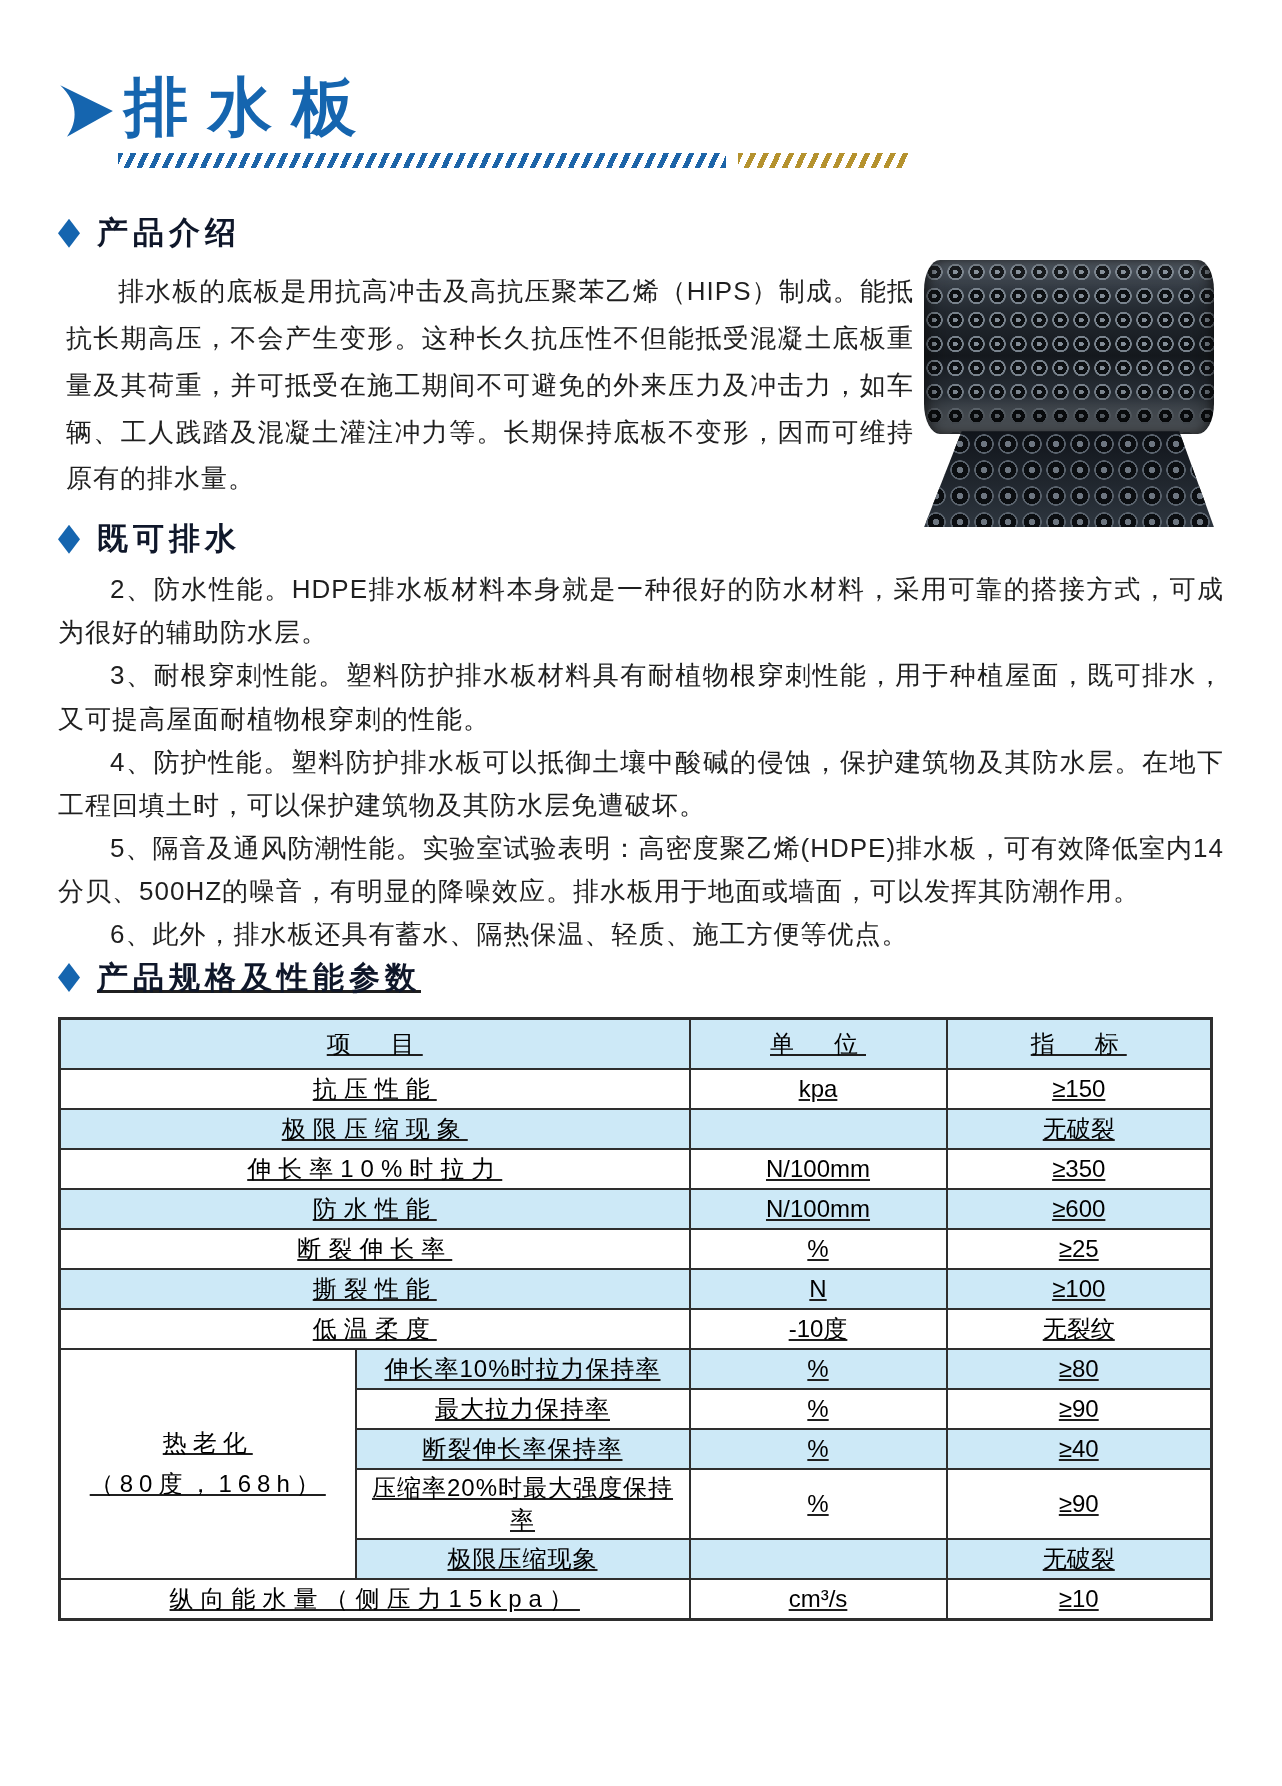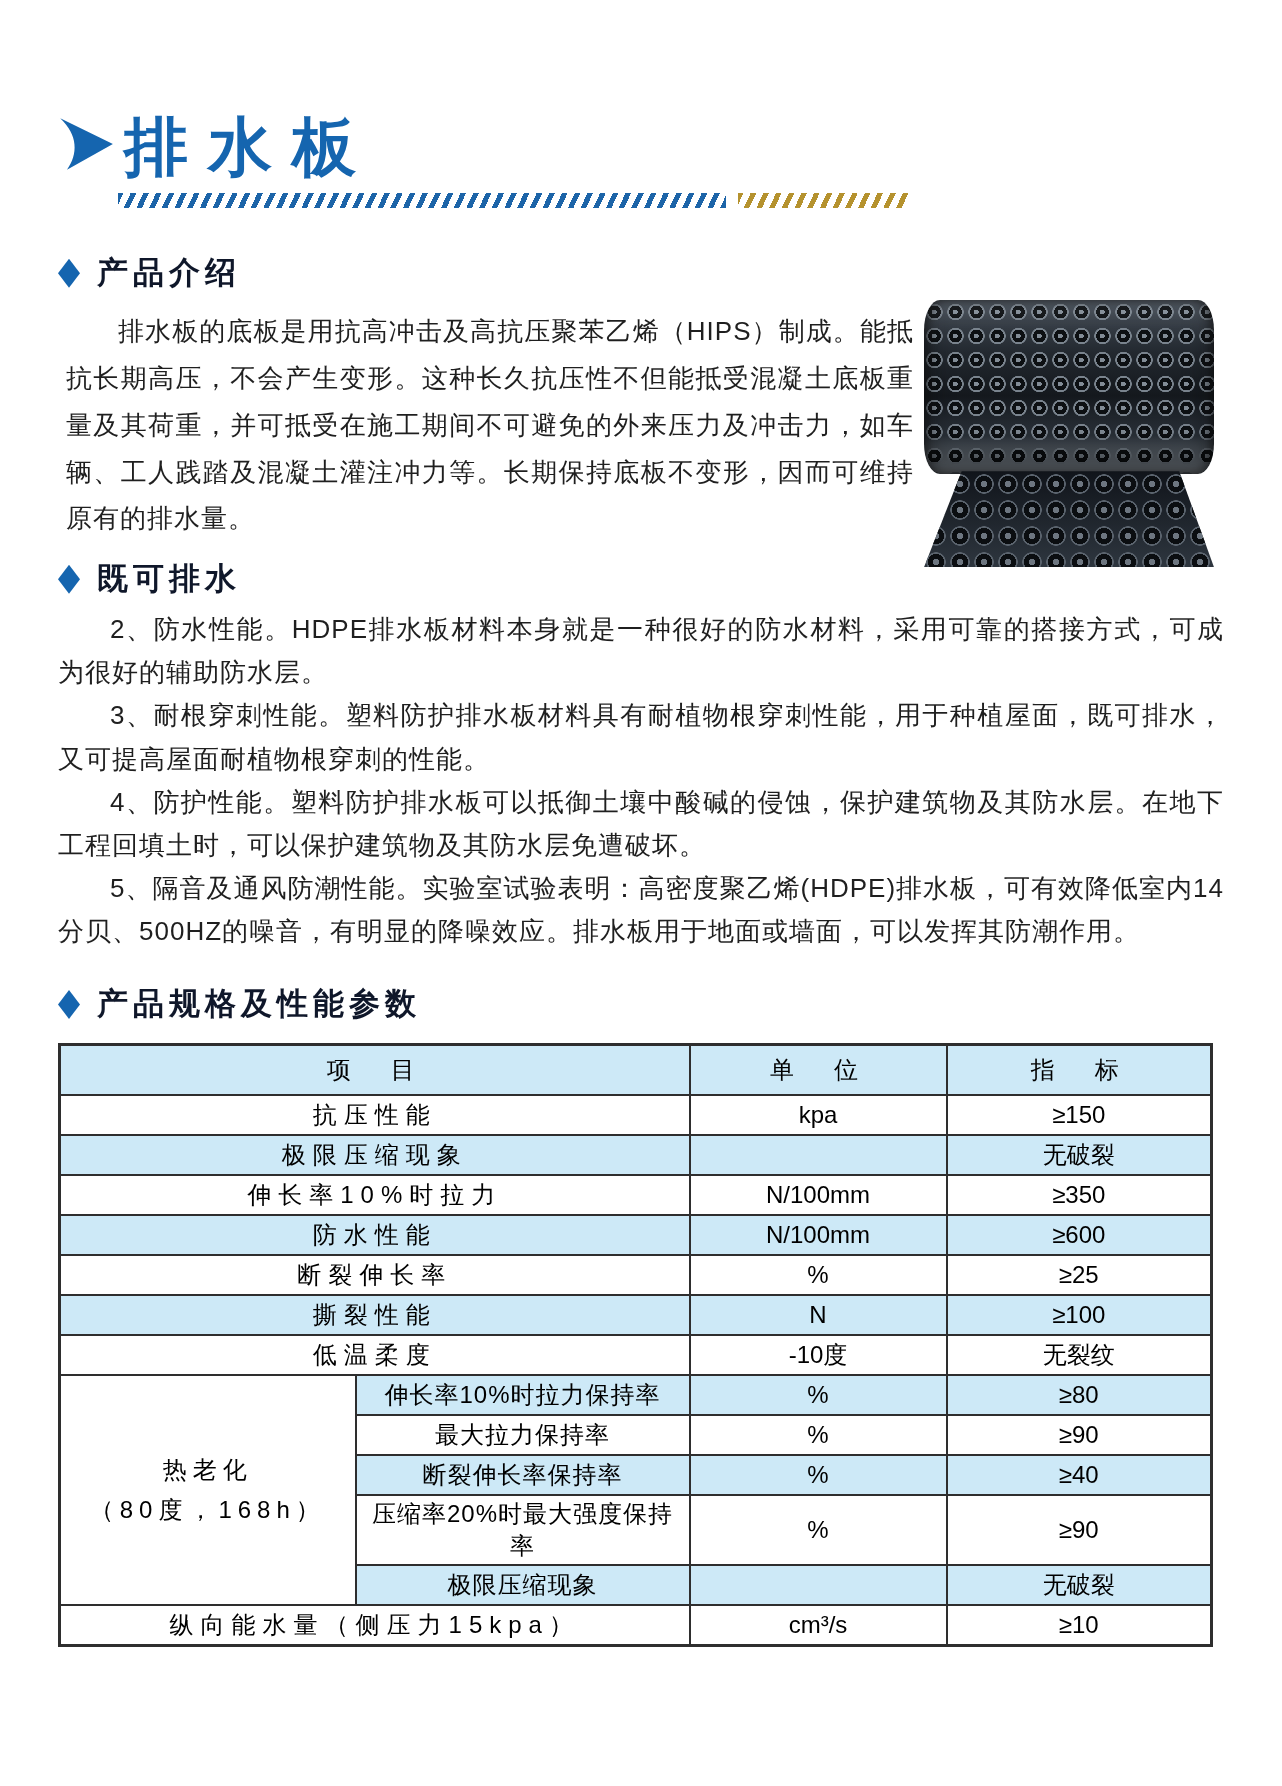--- a/index.html
+++ b/index.html
@@ -5,21 +5,21 @@
   html,body{margin:0;padding:0;background:#ffffff;}
   body{
     width:1282px;height:1786px;overflow:hidden;position:relative;
     font-family:"Liberation Sans","DejaVu Sans",sans-serif;
     color:#1f1f1f;
   }
   .page{position:relative;width:1282px;height:1786px;background:#fff;}
   .inner{padding:0 58px;}
 
   
-  .title-row{display:flex;align-items:flex-start;gap:10px;padding-top:114px;}
+  .title-row{display:flex;align-items:flex-end;gap:10px;padding-top:74px;}
   .title-arrow{width:56px;height:60px;flex:0 0 auto;}
   .title-arrow path{fill:#1565af;}
   h1.doc-title{
     margin:0;font-size:64px;line-height:1.05;font-weight:bold;color:#1565af;
     font-family:"Liberation Serif","DejaVu Serif",serif;letter-spacing:20px;
   }
   .stripes{display:flex;gap:12px;height:15px;margin:12px 0 0 60px;}
   .stripe{height:100%;}
   .stripe.blue{width:608px;background:repeating-linear-gradient(115deg,#1c64a8 0 5px,transparent 5px 11.5px);}
   .stripe.gold{width:170px;background:repeating-linear-gradient(115deg,#b5922e 0 5px,transparent 5px 11.5px);}
@@ -60,21 +60,21 @@
 
   
   .features{margin-top:16px;}
   .features .sec-head{margin-bottom:8px;}
   .features p{
     margin:0;font-size:26px;line-height:1.66;text-indent:2em;
     text-align:justify;letter-spacing:1px;
   }
 
   
-  .specs{margin-top:30px;}
+  .specs{text-decoration:underline;}
   .specs .sec-head{margin-bottom:18px;}
   table.spec{
     width:1152px;border-collapse:collapse;table-layout:fixed;
     text-align:center;font-size:24px;color:#000000;
     border:3px solid #2e2e2e;
   }
   table.spec td,table.spec th{
     border:2px solid #2e2e2e;font-weight:normal;
     padding:2px 4px;overflow:hidden;
   }
@@ -118,20 +118,21 @@
 
     <div class="features">
       <div class="sec-head">
         <span class="diamond"></span>
         <h2>既可排水</h2>
       </div>
       <p>2、防水性能。HDPE排水板材料本身就是一种很好的防水材料，采用可靠的搭接方式，可成为很好的辅助防水层。</p>
       <p>3、耐根穿刺性能。塑料防护排水板材料具有耐植物根穿刺性能，用于种植屋面，既可排水，又可提高屋面耐植物根穿刺的性能。</p>
       <p>4、防护性能。塑料防护排水板可以抵御土壤中酸碱的侵蚀，保护建筑物及其防水层。在地下工程回填土时，可以保护建筑物及其防水层免遭破坏。</p>
       <p>5、隔音及通风防潮性能。实验室试验表明：高密度聚乙烯(HDPE)排水板，可有效降低室内14分贝、500HZ的噪音，有明显的降噪效应。排水板用于地面或墙面，可以发挥其防潮作用。</p>
+      <p>6、此外，排水板还具有蓄水、隔热保温、轻质、施工方便等优点。</p>
     </div>
 
     <div class="specs">
       <div class="sec-head">
         <span class="diamond"></span>
         <h2>产品规格及性能参数</h2>
       </div>
 
       <table class="spec">
         <colgroup>

